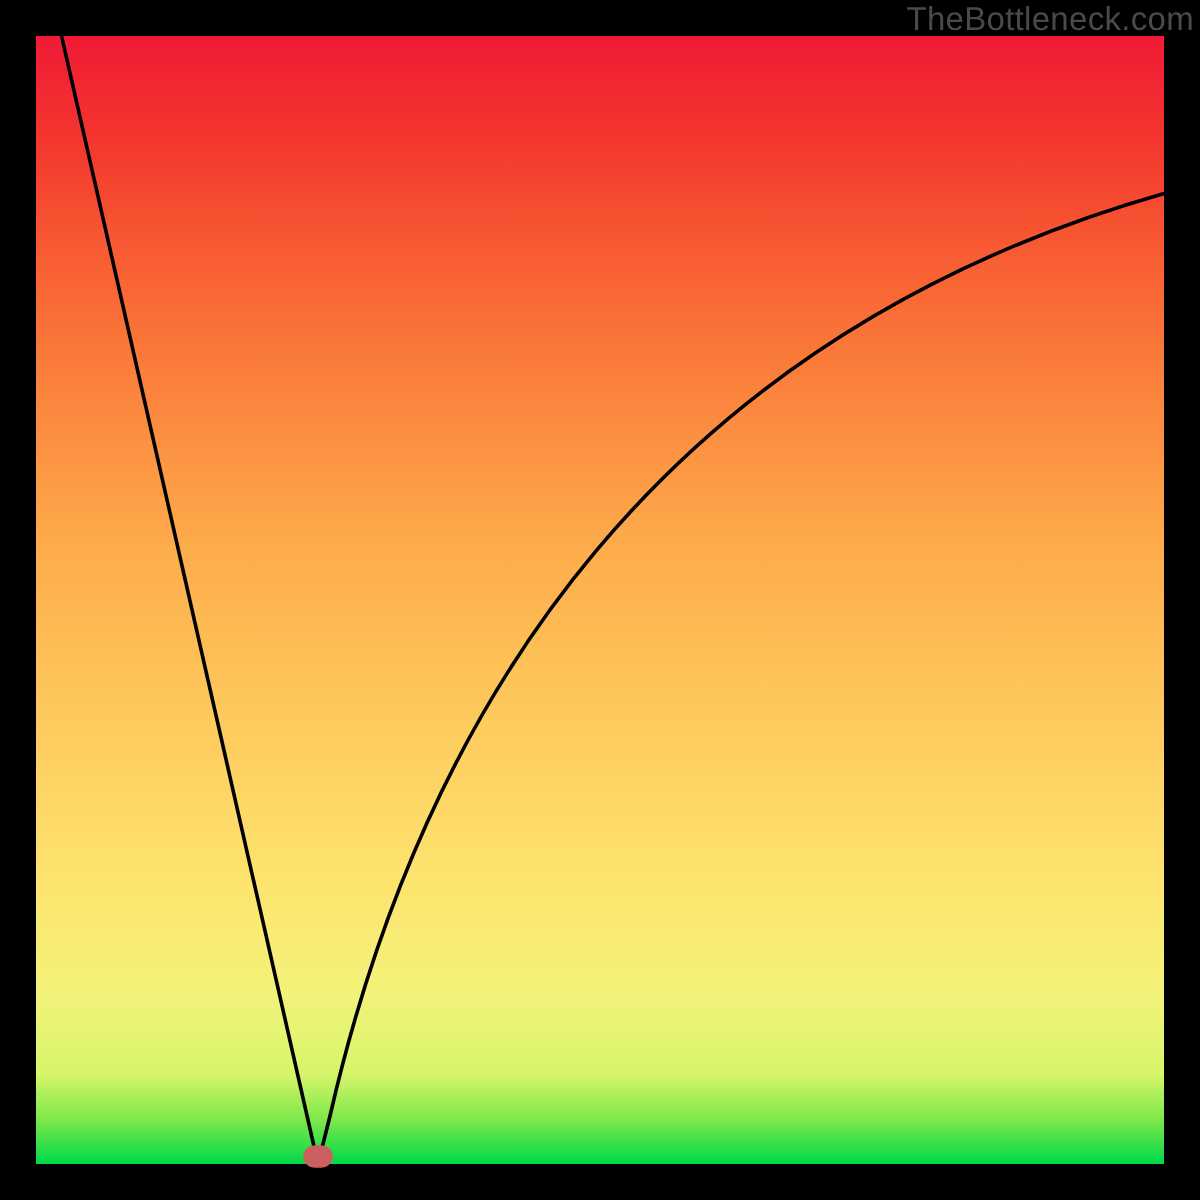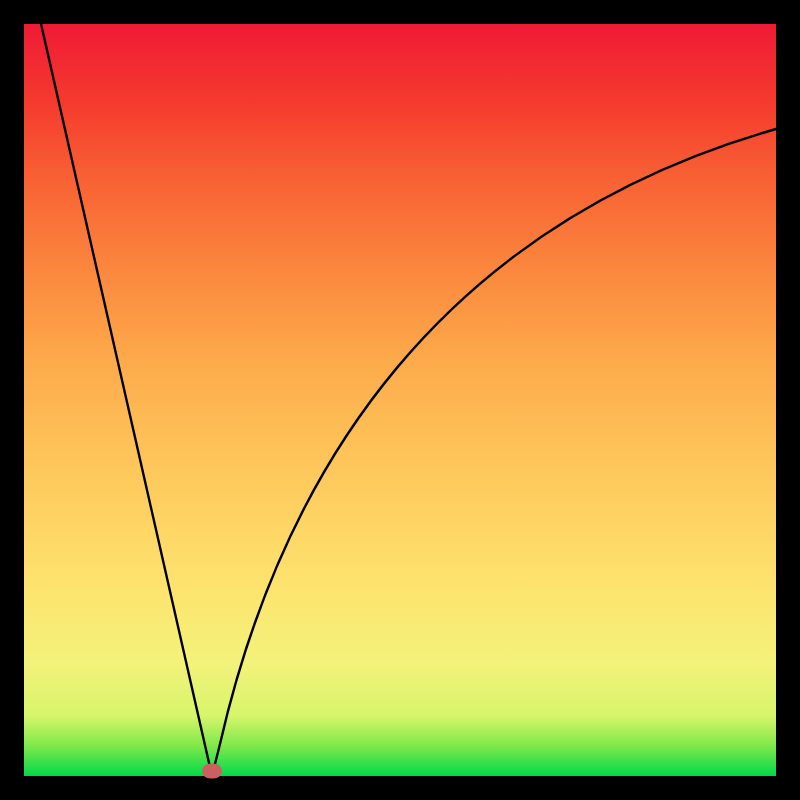--- a/index.html
+++ b/index.html
@@ -79,13 +79,14 @@
 
   <svg class="curve" viewBox="0 0 752 752">
     <path d="M 0 -75
              L 188 752
              L 196 720
              C 260 440, 420 200, 752 105"></path>
   </svg>
 
   <div class="marker" style="left:212px; top:771px;"></div>
 
+  <div class="watermark">TheBottleneck.com</div>
 </div>
 
 </body></html>

